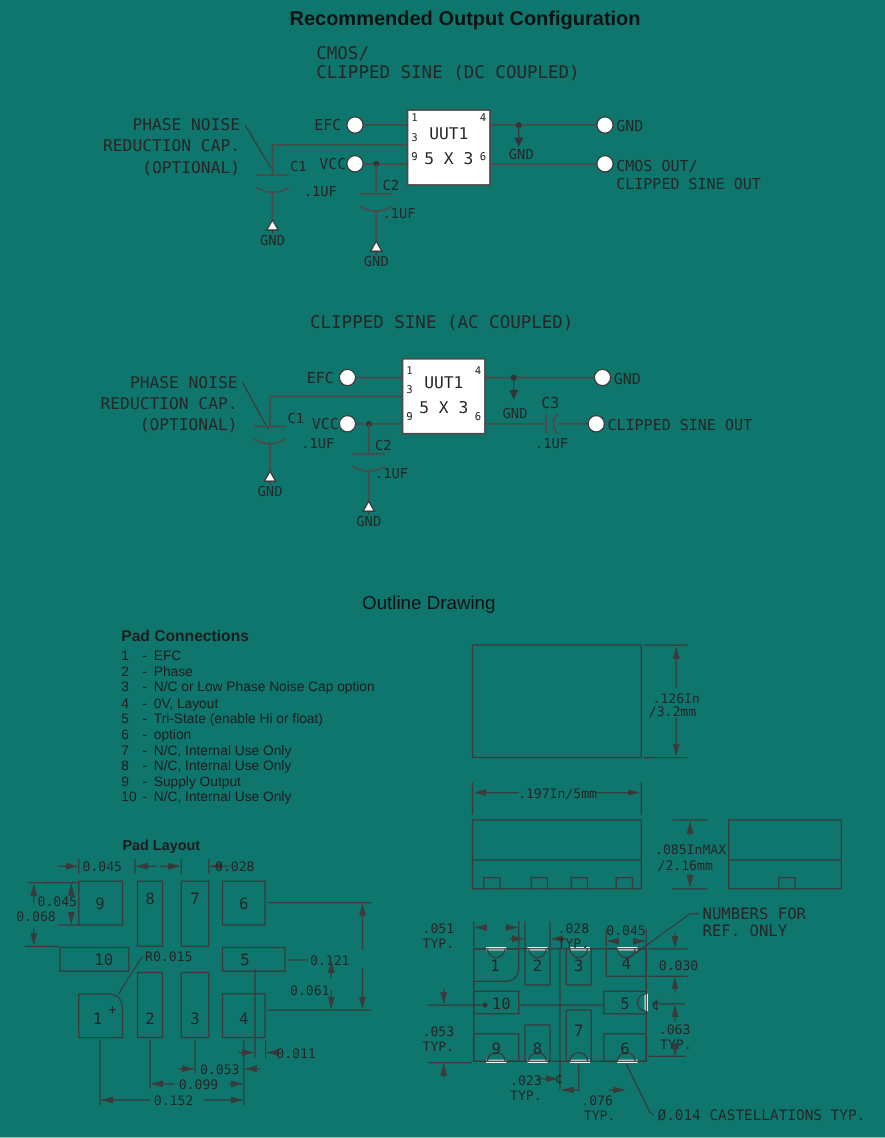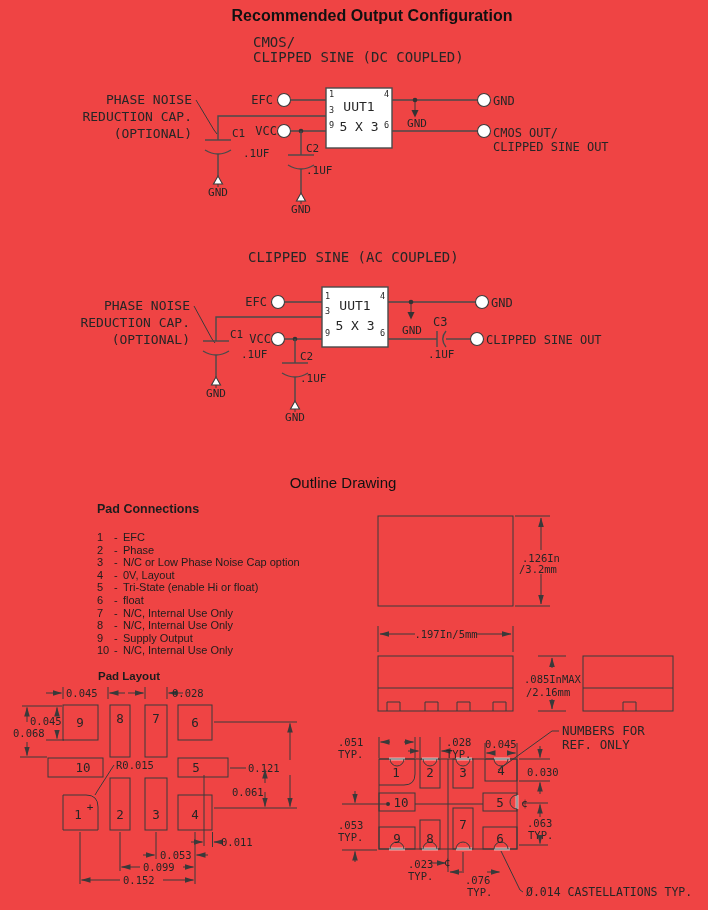--- a/index.html
+++ b/index.html
@@ -1,31 +1,31 @@
 <!DOCTYPE html>
 <html><head>
 <meta charset="utf-8">
 <style>
   html,body{margin:0;padding:0;background:#fff;}
-  .page{position:relative;width:708px;height:910px;background:#ef4444;
+  .page{position:relative;width:708px;height:910px;background:#0f766e;
         font-family:"Liberation Sans",sans-serif;overflow:hidden;}
   .page svg{position:absolute;overflow:visible;}
   svg text{font-family:"DejaVu Sans Mono","Liberation Mono",monospace;fill:#262626;}
   svg text.sans{font-family:"Liberation Sans",sans-serif;font-weight:bold;fill:#1c1c1c;}
   .ln{stroke:#3a3a3a;stroke-width:1;fill:none;}
   .wire{stroke:#4a4a4a;stroke-width:1.4;fill:none;}
   .box{stroke:#4a4a4a;stroke-width:1.4;fill:#fff;}
   .shape{stroke:#3a3a3a;stroke-width:1.1;fill:#fff;}
   .dot{fill:#333;stroke:none;}
   .doc-title{position:absolute;top:7px;left:18px;width:708px;text-align:center;
              font-size:16px;font-weight:bold;color:#111;}
   .section-title{position:absolute;top:474px;left:0;width:686px;text-align:center;
              font-size:15px;font-weight:normal;color:#111;}
   .pad-conn{position:absolute;left:97px;top:502px;font-size:11px;color:#1d1d1d;}
-  .pad-conn .pc-head{font-size:12.5px;font-weight:bold;margin-bottom:15px;}
+  .pad-conn .pc-head{font-size:12.5px;font-weight:bold;margin-bottom:3px;}
   .pc-row{display:flex;line-height:12.6px;}
   .pc-num{width:17px;}
   .pc-dash{width:9px;}
 </style>
 </head>
 <body>
 
 <div class="page">
 
   <div class="doc-title">Recommended Output Configuration</div>
@@ -172,21 +172,21 @@
         <span>0V, Layout</span>
       </div>
     <div class="pc-row">
         <span class="pc-num">5</span>
         <span class="pc-dash">-</span>
         <span>Tri-State (enable Hi or float)</span>
       </div>
     <div class="pc-row">
         <span class="pc-num">6</span>
         <span class="pc-dash">-</span>
-        <span>float</span>
+        <span>option</span>
       </div>
     <div class="pc-row">
         <span class="pc-num">7</span>
         <span class="pc-dash">-</span>
         <span>N/C, Internal Use Only</span>
       </div>
     <div class="pc-row">
         <span class="pc-num">8</span>
         <span class="pc-dash">-</span>
         <span>N/C, Internal Use Only</span>

